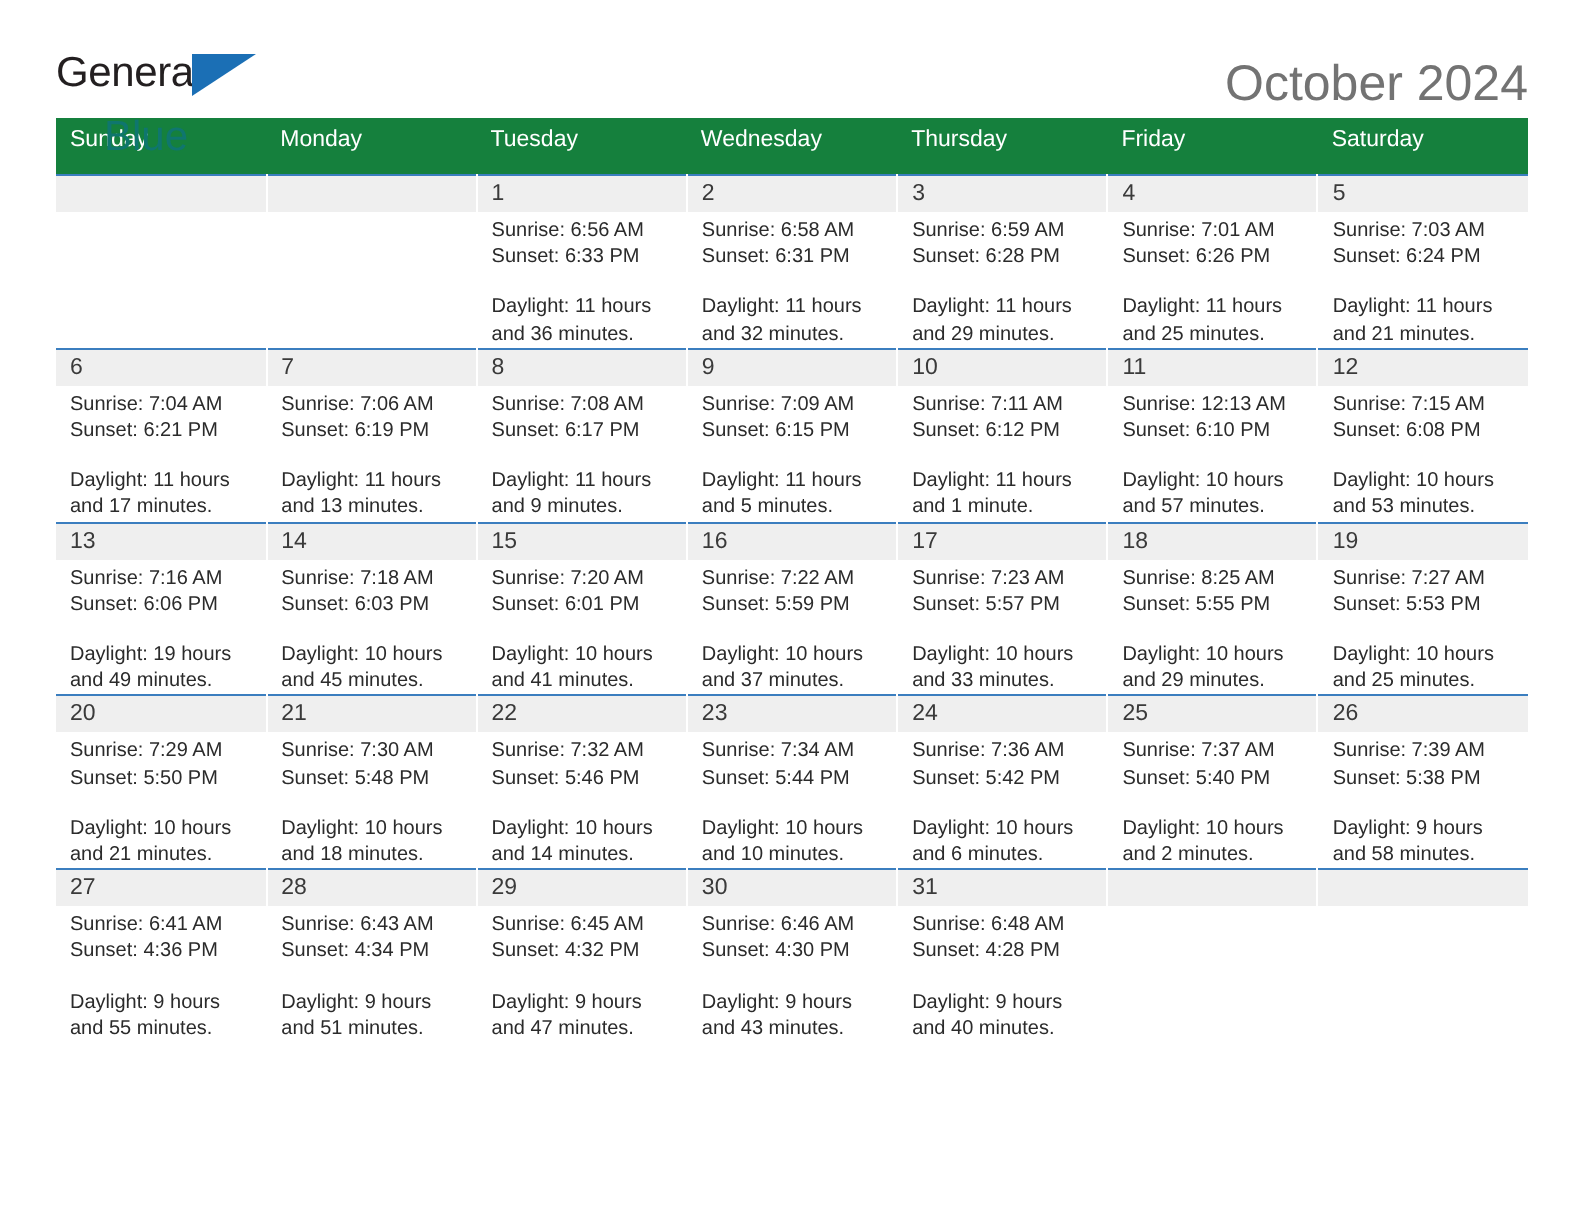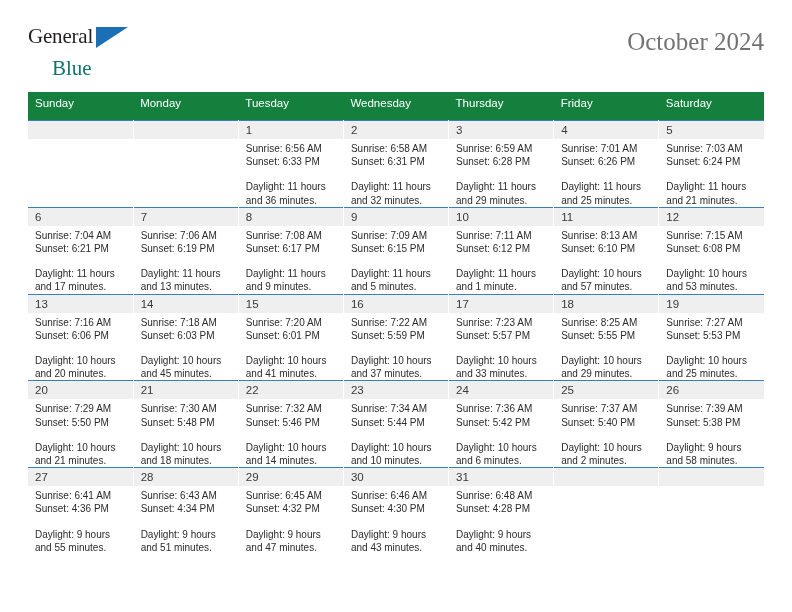--- a/index.html
+++ b/index.html
@@ -20,24 +20,23 @@
     height: 612px;
     box-sizing: border-box;
     padding: 0 28px;
   }
 
   
   .topbar {
     display: flex;
     align-items: flex-start;
     justify-content: space-between;
-    height: 92px;
+    height: 59px;
     padding-top: 26px;
     box-sizing: border-box;
-    font-family: Liberation Serif, serif;
   }
   .logo {
     position: relative;
     width: 120px;
     height: 46px;
     line-height: 1;
   }
   .logo-general {
     font-size: 21px;
     color: #231f20;
@@ -238,41 +237,41 @@
             <div class="daynum">10</div>
             <div class="info">
               <div>Sunrise: 7:11 AM</div>
               <div>Sunset: 6:12 PM</div>
               <div class="daylight">Daylight: 11 hours and 1 minute.</div>
             </div>
           </td>
           <td>
             <div class="daynum">11</div>
             <div class="info">
-              <div>Sunrise: 8:13 AM</div>
+              <div>Sunrise: 12:13 AM</div>
               <div>Sunset: 6:10 PM</div>
               <div class="daylight">Daylight: 10 hours and 57 minutes.</div>
             </div>
           </td>
           <td>
             <div class="daynum">12</div>
             <div class="info">
               <div>Sunrise: 7:15 AM</div>
               <div>Sunset: 6:08 PM</div>
               <div class="daylight">Daylight: 10 hours and 53 minutes.</div>
             </div>
           </td>
         </tr>
         <tr>
           <td>
             <div class="daynum">13</div>
             <div class="info">
               <div>Sunrise: 7:16 AM</div>
               <div>Sunset: 6:06 PM</div>
-              <div class="daylight">Daylight: 10 hours and 20 minutes.</div>
+              <div class="daylight">Daylight: 19 hours and 49 minutes.</div>
             </div>
           </td>
           <td>
             <div class="daynum">14</div>
             <div class="info">
               <div>Sunrise: 7:18 AM</div>
               <div>Sunset: 6:03 PM</div>
               <div class="daylight">Daylight: 10 hours and 45 minutes.</div>
             </div>
           </td>

